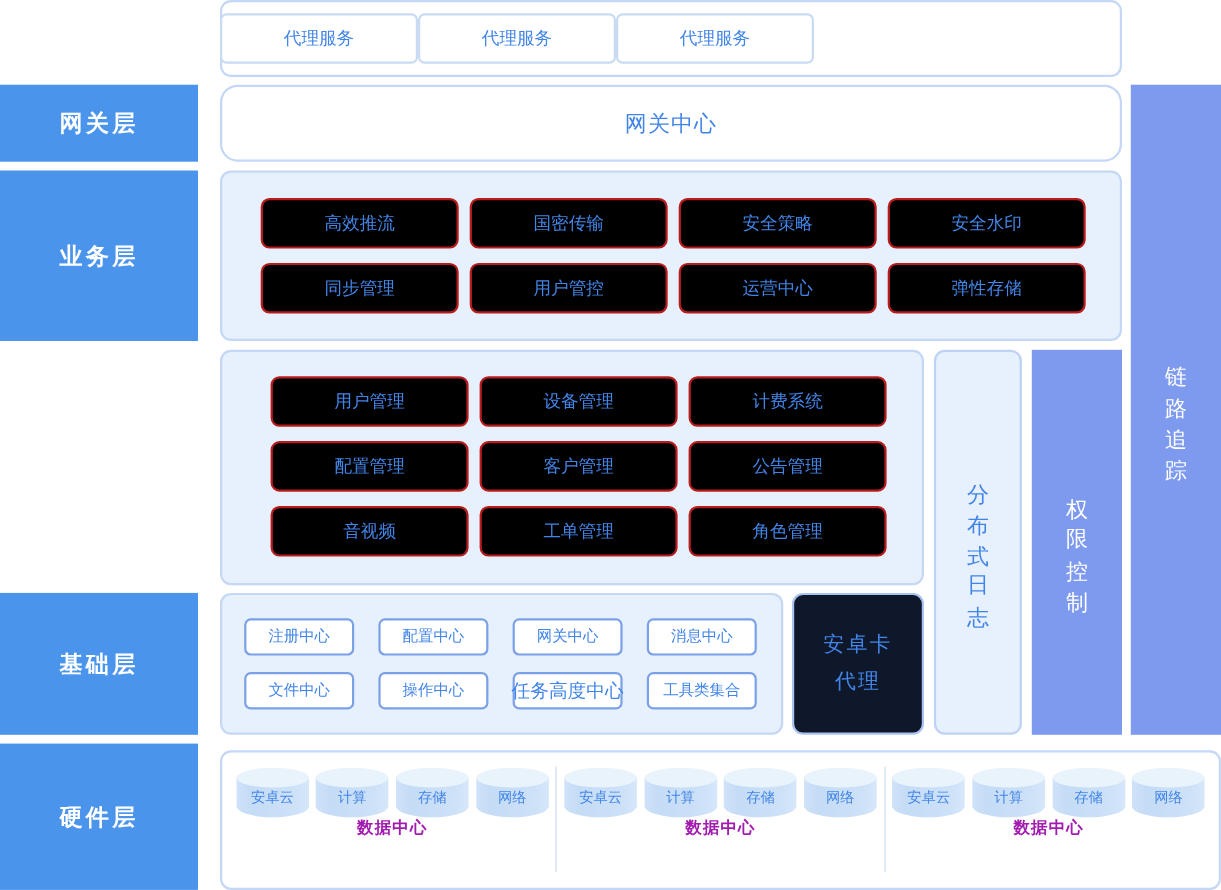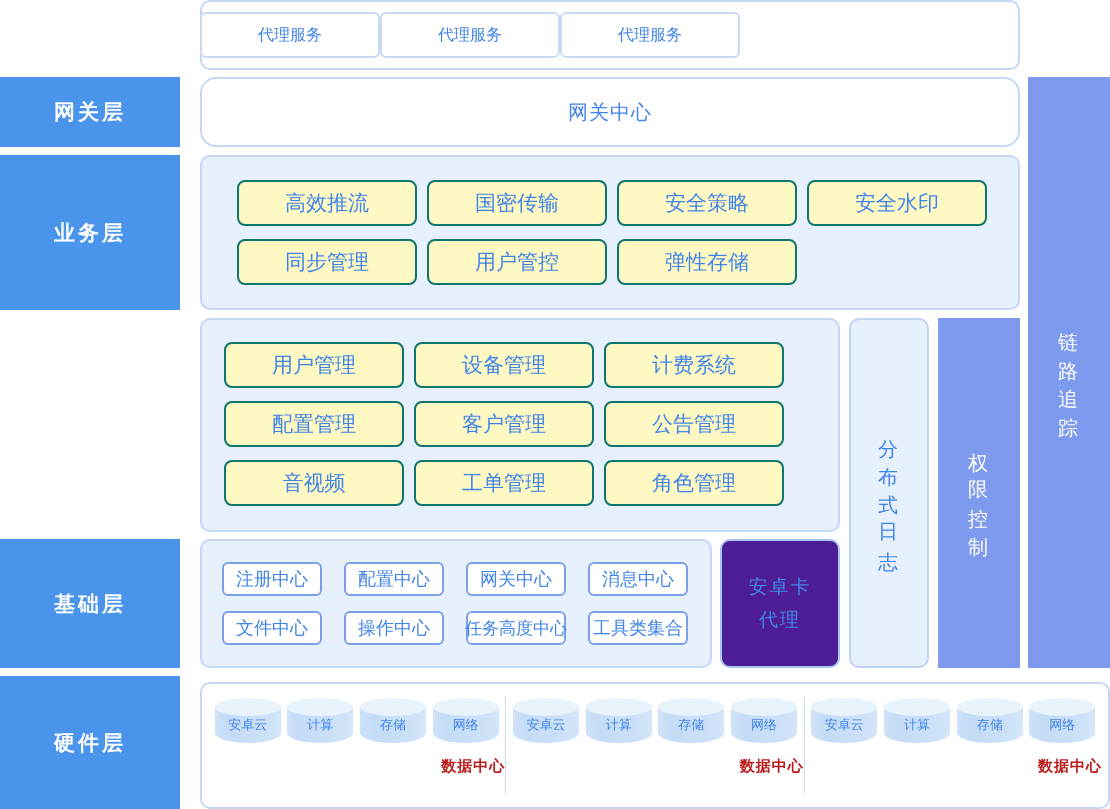--- a/index.html
+++ b/index.html
@@ -21,40 +21,40 @@
   
   .row-panel {
     position:absolute; background:#E7F0FD; border:2px solid #C4D8F6; border-radius:10px;
   }
   
   .lbox {
     background:#fff; border:2px solid #C9DAF4; border-radius:6px;
     color:#4285E8; font-size:16px; display:flex; align-items:center; justify-content:center;
   }
   .wbox {
-    background:#fef9c3; border:2px solid #0f766e; border-radius:8px;
-    color:#4285E8; font-size:21px; font-weight:500;
+    background:#000000; border:2px solid #b91c1c; border-radius:8px;
+    color:#4285E8; font-size:16px; font-weight:500;
     display:flex; align-items:center; justify-content:center;
   }
   .sbox {
     background:#fff; border:2px solid #7AA0E8; border-radius:6px;
-    color:#4285E8; font-size:18px; font-weight:500;
+    color:#4285E8; font-size:14px; font-weight:500;
     display:flex; align-items:center; justify-content:center; white-space:nowrap;
   }
   .sbox.tight { font-size:17px; }
   
   .grid-biz {
     position:absolute; left:200px; top:155px; width:820px; height:155px;
     display:grid; grid-template-columns:repeat(4,180px); grid-auto-rows:46px;
     column-gap:10px; row-gap:13px; padding:25px 0 0 37px;
   }
   .grid-func {
     position:absolute; left:200px; top:318px; width:640px; height:214px;
     display:grid; grid-template-columns:repeat(3,180px); grid-auto-rows:46px;
-    column-gap:10px; row-gap:13px; padding:24px 0 0 24px;
+    column-gap:10px; row-gap:13px; padding:24px 0 0 46px;
   }
   .grid-base {
     position:absolute; left:200px; top:539px; width:512px; height:129px;
     display:grid; grid-template-columns:repeat(4,100px); grid-auto-rows:34px;
     column-gap:22px; row-gap:15px; padding:23px 0 0 22px;
   }
   
   .agent-row {
     position:absolute; left:200px; top:0; width:820px; height:70px;
     display:flex; align-items:center; justify-content:flex-start;
@@ -62,21 +62,21 @@
   .agent-row .lbox { width:180px; height:46px; }
   .gateway-center {
     position:absolute; left:200px; top:77px; width:820px; height:70px;
     background:#fff; border:2px solid #C4D8F6; border-radius:16px;
     color:#4285E8; font-size:20px; font-weight:500;
     display:flex; align-items:center; justify-content:center; letter-spacing:1px;
   }
   
   .acard {
     position:absolute; left:720px; top:539px; width:120px; height:129px;
-    background:#4c1d95; border:2px solid #A9C4EF; border-radius:10px;
+    background:#0f172a; border:2px solid #A9C4EF; border-radius:10px;
     color:#4285E8; font-size:19px; font-weight:500; letter-spacing:2px;
     display:flex; flex-direction:column; align-items:center; justify-content:center; line-height:1.7;
   }
   
   .vtext {
     writing-mode:vertical-lr; text-orientation:upright; letter-spacing:28px;
     font-size:20px; font-weight:500;
   }
   .vbar-light {
     position:absolute; background:#E7F0FD; border:2px solid #BDD2F4; border-radius:10px;
@@ -102,21 +102,21 @@
   }
   .cyl::before {
     content:""; position:absolute; left:0; top:-9px; width:66px; height:18px;
     background:#E9F3FC; border-radius:50%;
   }
   .cyl span {
     position:relative; z-index:1; display:block; text-align:center; margin-top:9px;
     font-size:13px; color:#4285E8; font-weight:500;
   }
   .hw-label {
-    margin-top:14px; text-align:right; color:#b91c1c;
+    text-align:center; color:#a21caf;
     font-size:15px; font-weight:700; letter-spacing:1px;
   }
 </style>
 </head>
 <body>
 
 <div class="stage">
 
   <div class="side-block" style="top:77px;height:70px">网关层</div>
   <div class="side-block" style="top:155px;height:155px">业务层</div>
@@ -133,20 +133,21 @@
   <div class="gateway-center">网关中心</div>
 
   <div class="row-panel" style="left:200px;top:155px;width:820px;height:155px"></div>
   <div class="grid-biz">
     <div class="wbox">高效推流</div>
     <div class="wbox">国密传输</div>
     <div class="wbox">安全策略</div>
     <div class="wbox">安全水印</div>
     <div class="wbox">同步管理</div>
     <div class="wbox">用户管控</div>
+    <div class="wbox">运营中心</div>
     <div class="wbox">弹性存储</div>
   </div>
 
   <div class="row-panel" style="left:200px;top:318px;width:640px;height:214px"></div>
   <div class="grid-func">
     <div class="wbox">用户管理</div>
     <div class="wbox">设备管理</div>
     <div class="wbox">计费系统</div>
     <div class="wbox">配置管理</div>
     <div class="wbox">客户管理</div>

